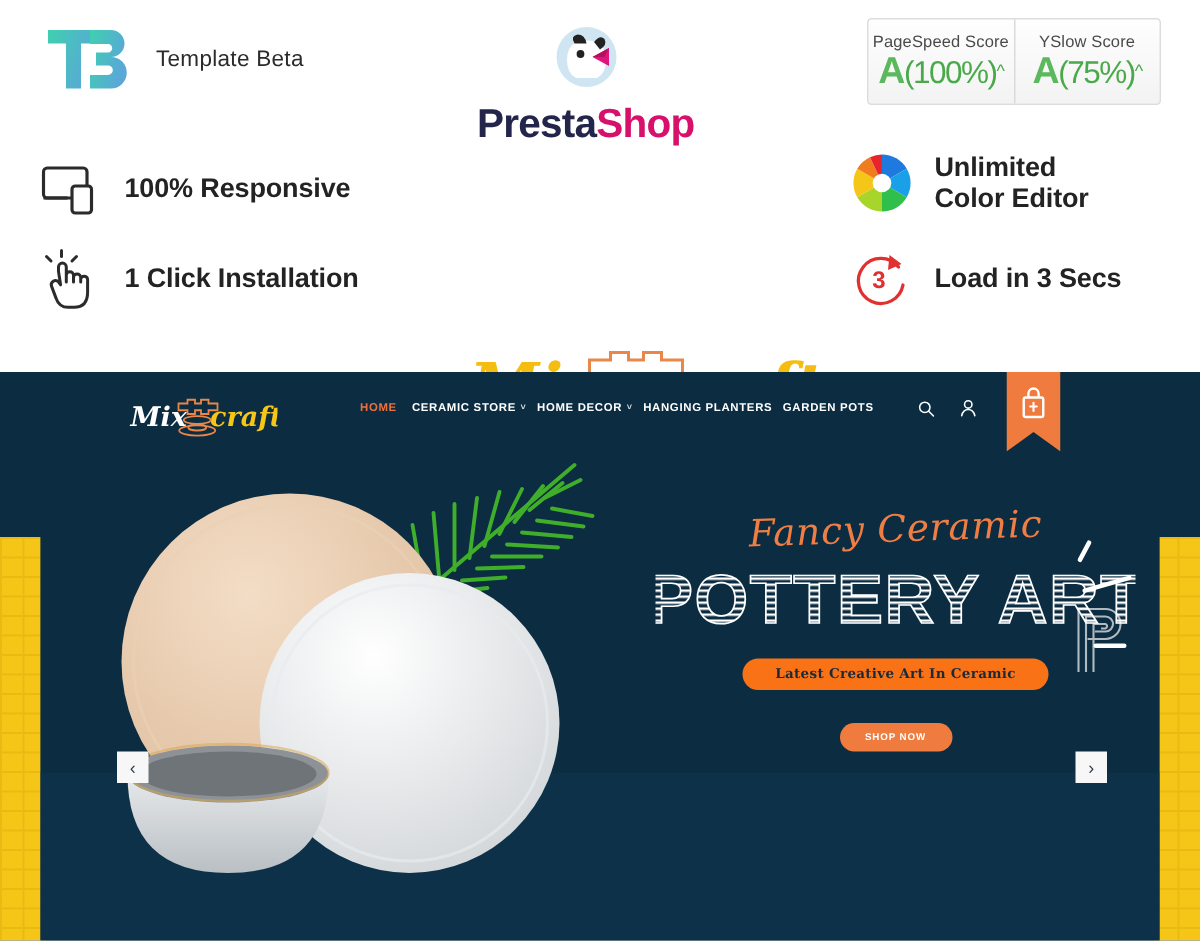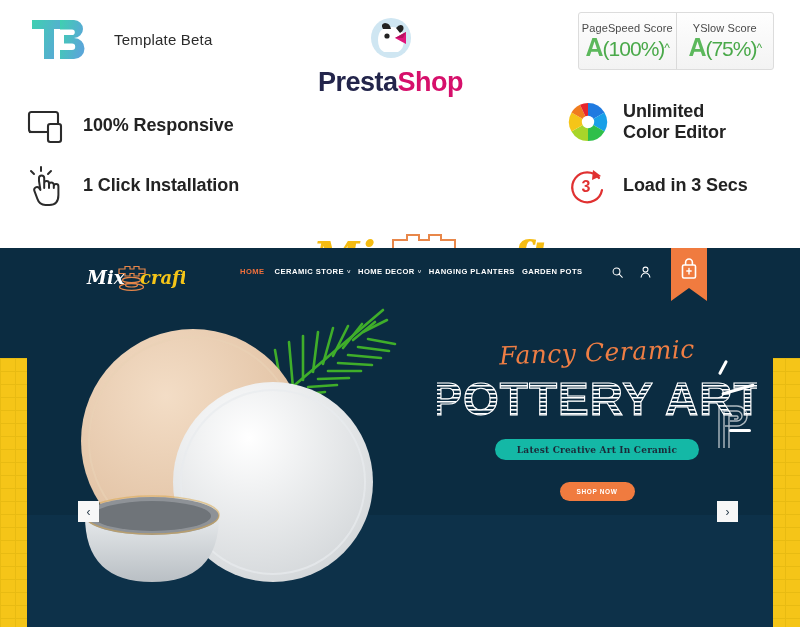--- a/index.html
+++ b/index.html
@@ -7,21 +7,21 @@
     width: 800px; height: 627px;
     background: #ffffff;
     font-family: "Liberation Sans", sans-serif;
     overflow: hidden;
   }
   .page { position: relative; width: 800px; height: 627px; background:#fff; }
 
   
   .brandbar { position:absolute; left:0; top:0; width:800px; height:82px; }
 
-  .tb-block { position:absolute; left:30px; top:16px; display:flex; align-items:center; gap:24px; }
+  .tb-block { position:absolute; left:30px; top:16px; display:flex; align-items:center; gap:14px; }
   .tb-logo { width:60px; height:46px; }
   .tb-text { font-size:15px; color:#2b2b2b; letter-spacing:.2px; }
 
   .presta-block { position:absolute; left:318px; top:16px; display:flex; align-items:center; gap:9px;flex-direction:column; }
   .presta-mark { width:44px; height:44px; }
   .presta-word { font-size:27px; font-weight:bold; letter-spacing:-.5px; line-height:1; }
   .presta-word .p1 { color:#23254b; }
   .presta-word .p2 { color:#d6106b; }
 
   .scorebox { position:absolute; left:578px; top:12px; width:196px; height:58px;
@@ -77,21 +77,21 @@
   .hero-bg { position:absolute; inset:0; background:#0b2c41; }
   .hero-bg2 { position:absolute; left:0; bottom:0; width:746px; height:112px; background:#0d3149; }
 
   .plates { position:absolute; left:18px; top:-8px; width:400px; height:330px; }
   .palm { position:absolute; left:228px; top:6px; width:145px; height:110px; }
 
   .hero-text { position:absolute; left:410px; top:36px; width:320px; }
   .fancy { font-family:"DejaVu Serif", serif; font-style:italic; font-size:25px; color:#ef7e44;
      text-align:center; letter-spacing:.5px; transform:rotate(-2deg); }
   .pottery { position:relative; height:58px; margin-top:2px; }
-  .pillbtn { margin:12px auto 0; width:204px; height:21px; background:#14b8a6; border-radius:11px;
+  .pillbtn { margin:12px auto 0; width:204px; height:21px; background:#f97316; border-radius:11px;
      display:flex; align-items:center; justify-content:center;
      font-family:"DejaVu Serif", serif; font-size:9px; font-weight:bold; color:#1b2a38; letter-spacing:.2px; }
   .shopnow { margin:22px auto 0; width:75px; height:19px; background:#f07b3f; border-radius:10px;
      display:flex; align-items:center; justify-content:center;
      font-size:6.5px; font-weight:bold; color:#ffffff; letter-spacing:.6px; }
 
   .deco-p { position:absolute; right:14px; top:98px; width:46px; height:50px; opacity:.9; }
   .slash1 { position:absolute; right:42px; top:64px; width:16px; height:3px; background:#fff; transform:rotate(-62deg); border-radius:2px; }
   .slash2 { position:absolute; right:18px; top:86px; width:34px; height:3px; background:#fff; transform:rotate(-16deg); border-radius:2px; }
   .slash3 { position:absolute; right:22px; top:127px; width:22px; height:3px; background:#fff; border-radius:2px; }

